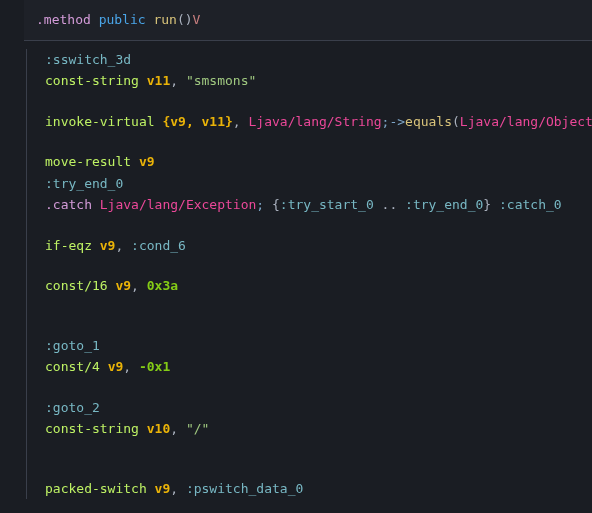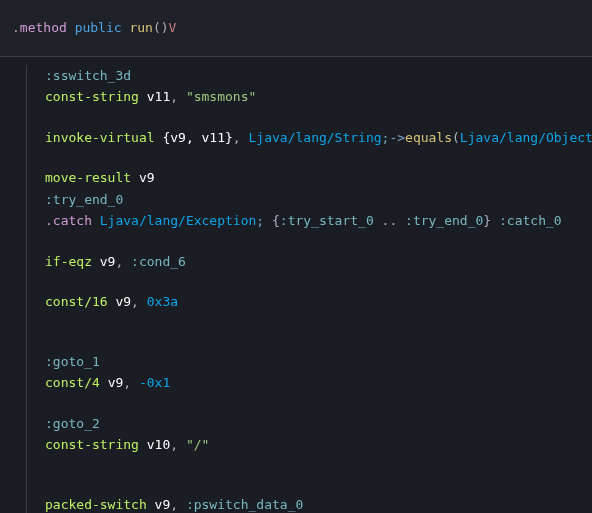--- a/index.html
+++ b/index.html
@@ -13,22 +13,23 @@
       font-size: 13px;
       line-height: 1.5;
       color: #abb2bf;
       width: 592px;
       height: 513px;
       overflow: hidden;
     }
     .header {
       background: #1e2128;
       border-bottom: 1px solid #3a3f4b;
-      padding: 18px 12px;
+      padding: 10px 12px;
       font-size: 13px;
+      margin-left: 24px;
     }
     .editor {
       padding: 8px 0 8px 8px;
       position: relative;
     }
     .code-block {
       border-left: 1px solid #3a3f4b;
       margin-left: 18px;
       padding-left: 18px;
     }
@@ -39,25 +40,25 @@
     .blank {
       height: 19px;
     }
     
     .kw { color: #d39bd8; }       
     .mod { color: #4aa5e8; }      
     .fn { color: #d8c37a; }       
     .punc { color: #abb2bf; }     
     .label { color: #78b8c4; }    
     .op { color: #bef264; }       
-    .reg { color: #ffffff; }      
+    .reg { color: #eab308; font-weight: bold; }      
     .str { color: #a0c980; }      
-    .type { color: #0ea5e9; }     
+    .type { color: #ec4899; }     
     .typesep { color: #7da5c7; }  
-    .num { color: #0ea5e9; }      
+    .num { color: #84cc16; font-weight: bold; }      
     .ret { color: #c97f7f; }      
     .dir { color: #d39bd8; }
   </style>
 </head>
 <body>
 
 <div class="header">
   <span class="kw">.method</span><span> </span><span class="mod">public</span><span> </span><span class="fn">run</span><span class="punc">()</span><span class="ret">V</span>
 </div>
 

